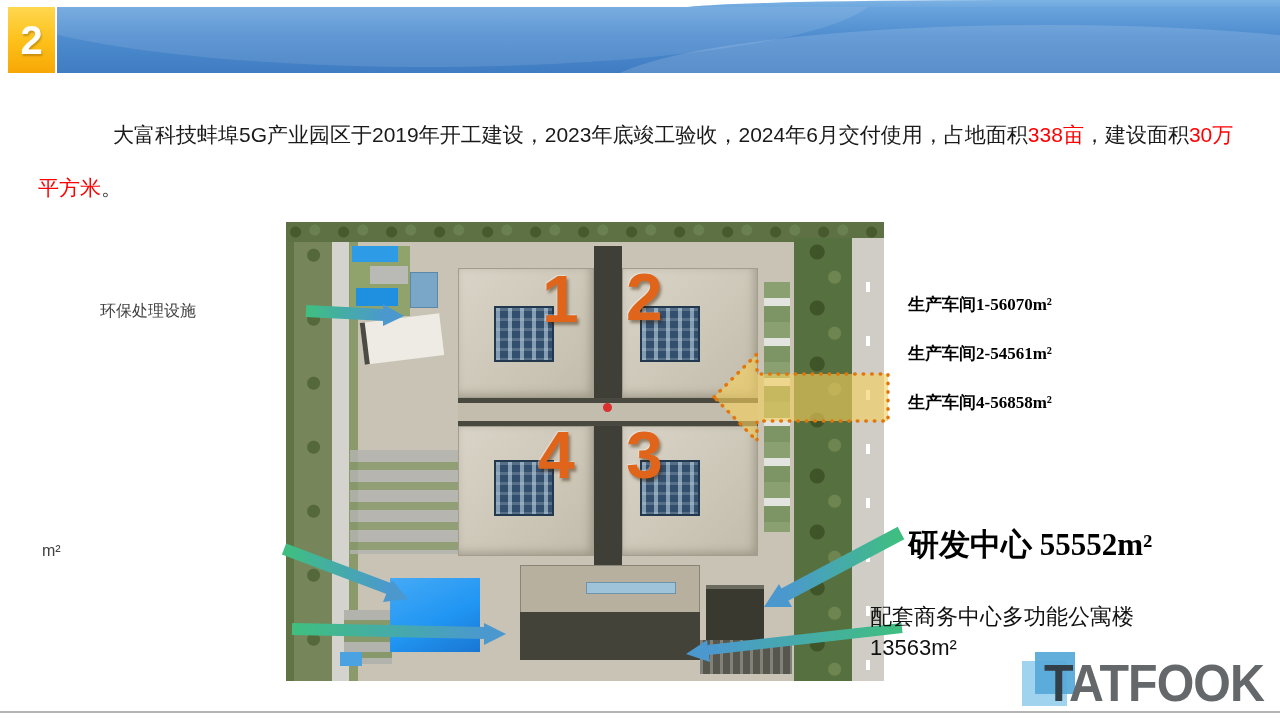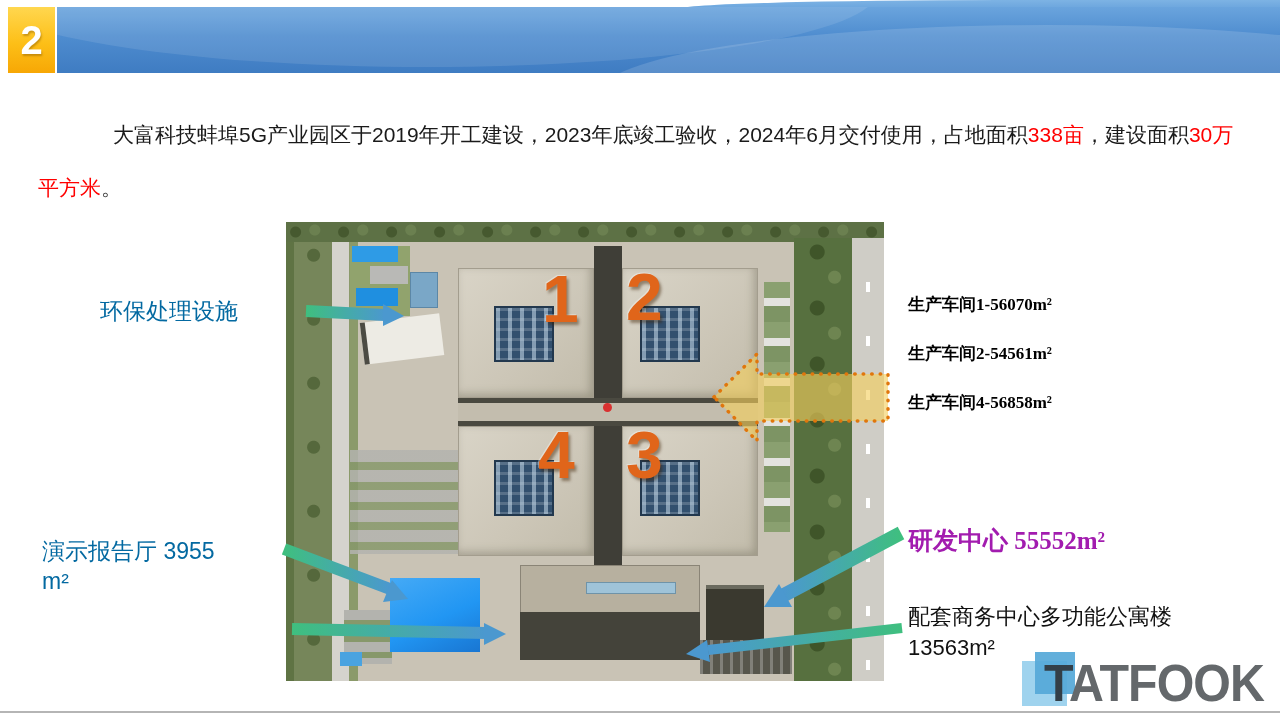--- a/index.html
+++ b/index.html
@@ -81,29 +81,29 @@
   .ph-blue-hall { left:104px; top:356px; width:90px; height:74px;
     background:linear-gradient(155deg,#45aaf6 0%,#2196f3 55%,#1976d2 100%); }
   .ph-bot-bldg { left:234px; top:343px; width:180px; height:95px; background:#b7b09f; border:1px solid #8f English8a7b; border:1px solid #8a8476; }
   .ph-bot-dark { left:234px; top:390px; width:180px; height:48px; background:#44433a; }
   .ph-skylight { left:300px; top:360px; width:90px; height:12px; background:#9fc3d8; border:1px solid #6f93a8; }
   .ph-rd-bldg { left:420px; top:363px; width:58px; height:55px; background:#3a392f; border-top:4px solid #6a6a5e; }
   .ph-br-bldg { left:414px; top:418px; width:92px; height:34px; background:#57564c;
     background-image:repeating-linear-gradient(90deg, rgba(255,255,255,.25) 0 3px, transparent 3px 10px); }
 
   
-  .lbl { position:absolute; color:#0369a1; font-size:23px; line-height:30px; }
+  .lbl { position:absolute; color:#404040; font-size:16px; line-height:30px; }
   .lbl-env { left:100px; top:296px; }
   .lbl-hall { left:42px; top:536px; }
   .lbl-apt-left { left:38px; top:597px; }
   .wk-list { position:absolute; left:908px; top:293px; font-family:"Liberation Serif", serif; }
   .wk-item { font-size:17px; font-weight:bold; color:#000000; margin-bottom:25px; line-height:24px; }
-  .lbl-rd { position:absolute; left:908px; top:524px; font-size:25px; font-weight:bold;
-    font-family:"Liberation Serif", serif; color:#a21caf; }
-  .lbl-apt-right { position:absolute; left:908px; top:601px; font-size:22px; line-height:31px; color:#111; }
+  .lbl-rd { position:absolute; left:908px; top:524px; font-size:31px; font-weight:bold;
+    font-family:"Liberation Serif", serif; color:#000000; }
+  .lbl-apt-right { position:absolute; left:870px; top:601px; font-size:22px; line-height:31px; color:#111; }
 
   
   .arrows { position:absolute; left:0; top:0; width:1280px; height:721px; pointer-events:none; }
 
   
   .footer-line { position:absolute; left:0; top:711px; width:1280px; height:2px; background:#b5b5b5; }
 
   
   .logo { position:absolute; left:1018px; top:652px; width:258px; height:58px; }
   .logo-sq-light { position:absolute; left:4px; top:9px; width:45px; height:45px; background:#9fd3ee; }
@@ -195,21 +195,20 @@
     </g>
     <g>
       <line x1="902" y1="628" x2="708" y2="650" stroke="url(#gb-l)" stroke-width="10"></line>
       <polygon points="686,654 707,640 710,662" fill="#4b98cf"></polygon>
     </g>
     <polygon points="714,397 757,354 757,374 888,374 888,421 757,421 757,441" fill="rgba(244,206,92,0.62)" stroke="#e0760c" stroke-width="3.5" stroke-dasharray="0.5 8" stroke-linecap="round" stroke-linejoin="round"></polygon>
   </svg>
 
   <div class="lbl lbl-env">环保处理设施</div>
   <div class="lbl lbl-hall">
-    <div>演示报告厅 3955</div>
     <div>m²</div>
   </div>
   <div class="lbl lbl-apt-left">
   </div>
 
   <div class="wk-list">
     <div class="wk-item">生产车间1-56070m²</div>
     <div class="wk-item">生产车间2-54561m²</div>
     <div class="wk-item">生产车间4-56858m²</div>
   </div>

